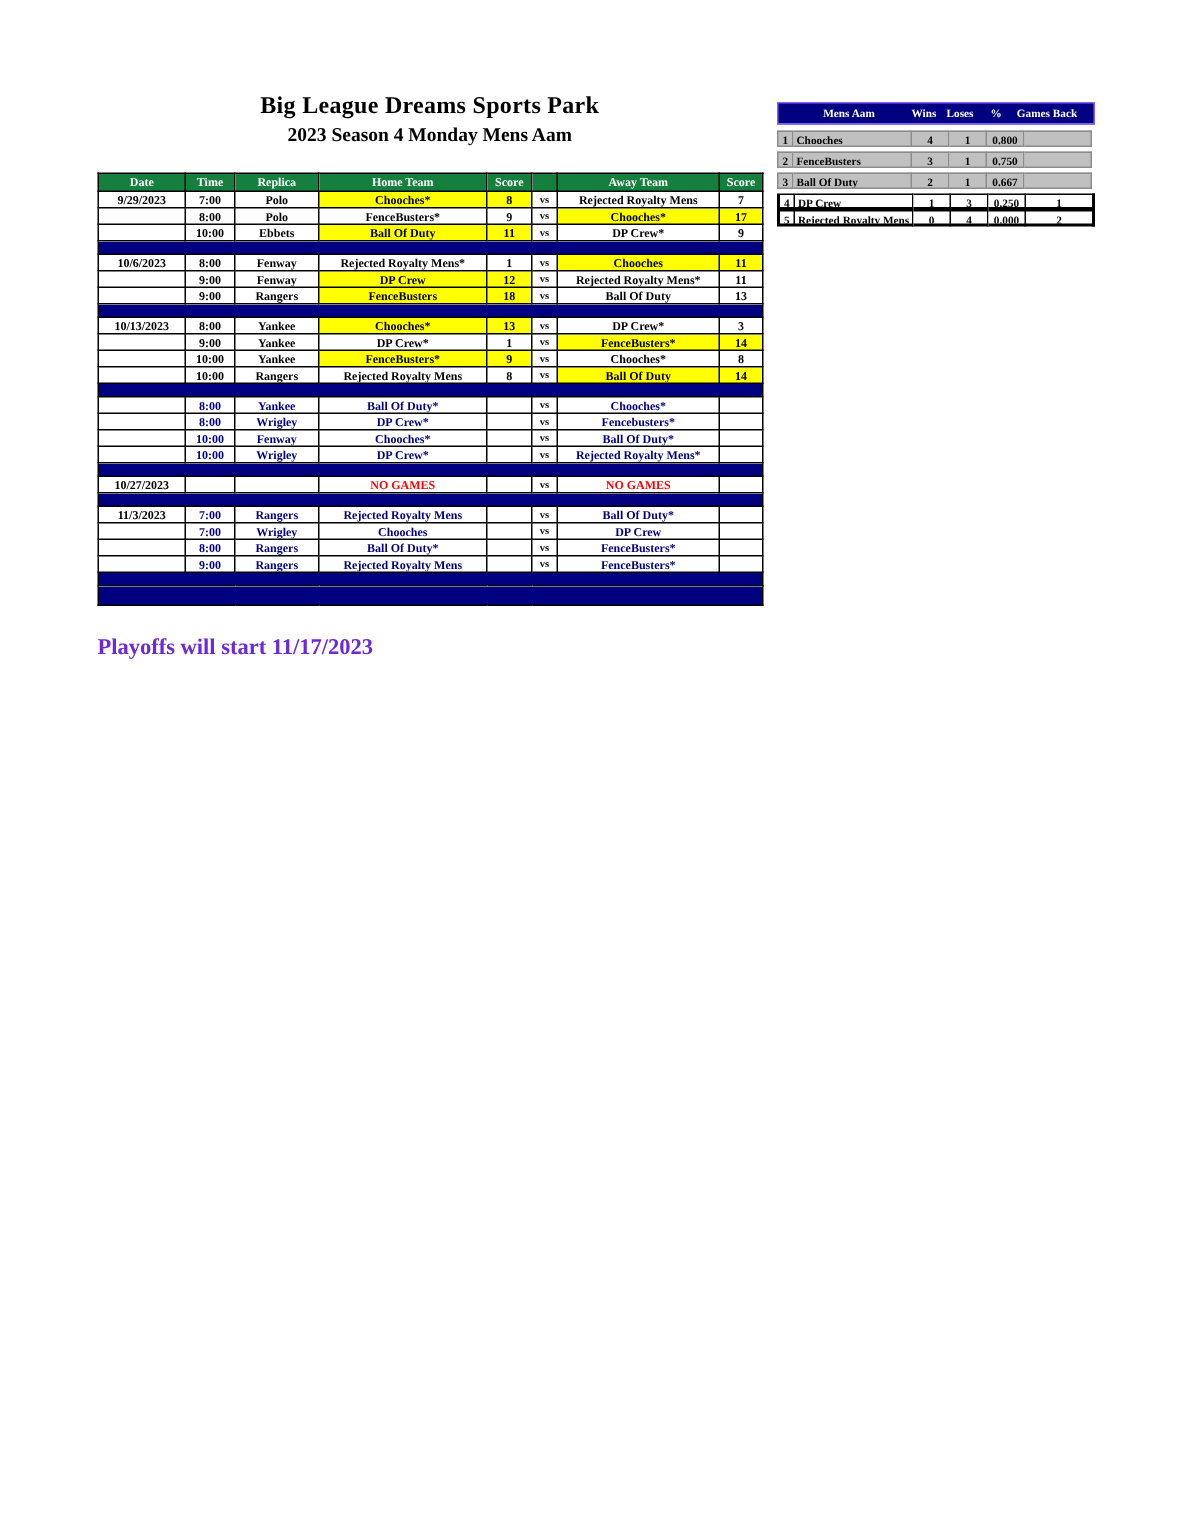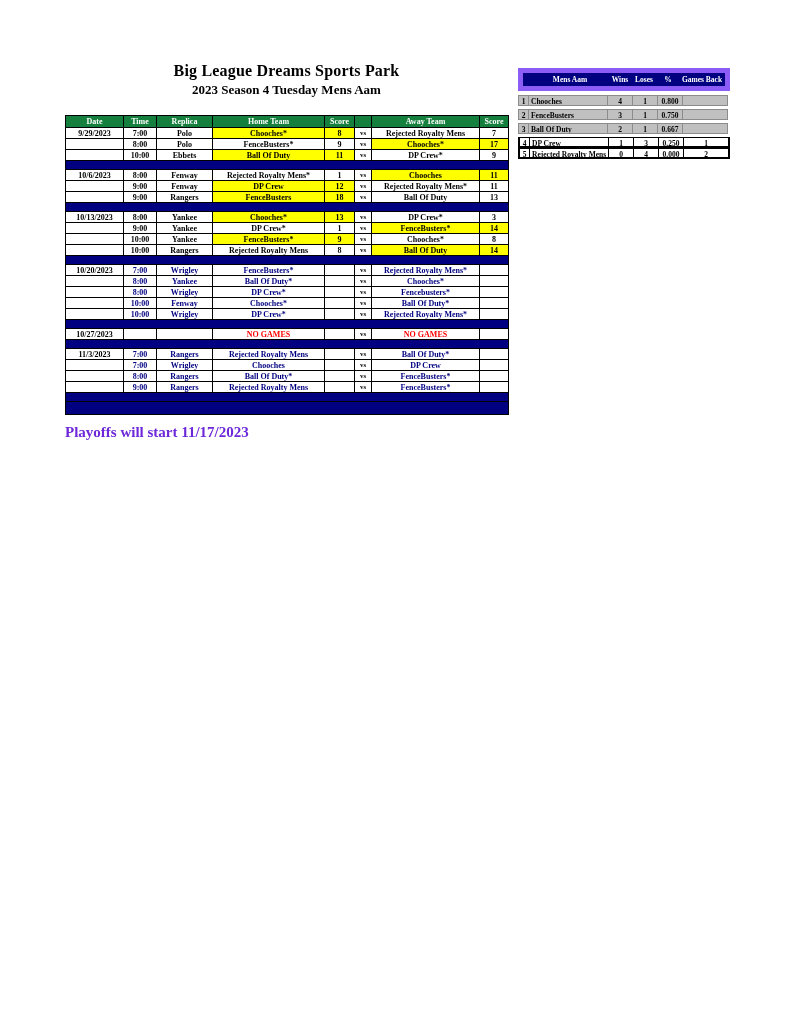--- a/index.html
+++ b/index.html
@@ -32,21 +32,21 @@
   .schedule td.sep { background:#000080; height:8px; }
   .schedule td.sep.tall { height:12px; }
   .schedule td.win { background:#FFFF00; }
   .schedule td.navy { color:#000080; }
   .schedule td.red { color:#FF0000;text-align:center; }
   .schedule td.vs { font-size:7px; }
 
   
   .standings { position:absolute; left:518px; top:68px; font-weight:bold; color:#000; }
   .st-header {
-    display:flex; background:#000080; color:#fff; border:5px solid #8b5cf6;
+    display:flex; background:#000080; color:#fff; border:1px solid #8b5cf6;
     font-size:7.5px; height:13px; line-height:13px; margin-bottom:4px;
   }
   .st-row { display:flex; margin-bottom:3px; font-size:7.5px; height:11px; line-height:11px; }
   .st-row.gray > div { background:#C0C0C0; border:1px solid #8c8c8c; border-left:none; }
   .st-row.gray > div:first-child { border-left:1px solid #8c8c8c; }
   .st-row.white { margin-bottom:0; }
   .st-row.white > div { background:#fff; border:1px solid #000; border-left:none; border-bottom-width:2px; }
   .st-row.white > div:first-child { border-left:2px solid #000; }
   .st-row.white > div:last-child { border-right:2px solid #000; }
   .sc { text-align:center; overflow:hidden; white-space:nowrap; }
@@ -115,21 +115,21 @@
           <div class="sc c-num">0</div>
           <div class="sc c-num">4</div>
           <div class="sc c-num">0.000</div>
           <div class="sc c-gb">2</div>
         </div>
       </div>
   </div>
 
   <div class="head">
     <div class="title">Big League Dreams Sports Park</div>
-    <div class="subtitle">2023 Season 4 Tuesday Mens Aam</div>
+    <div class="subtitle">2023 Season 4 Monday Mens Aam</div>
   </div>
 
   <table class="schedule">
     <colgroup>
       <col class="c-date">
         <col class="c-time">
         <col class="c-replica">
         <col class="c-home">
       <col class="c-score1">
         <col class="c-vs">
@@ -252,30 +252,20 @@
           <td class="">Rejected Royalty Mens</td>
           <td class="">8</td>
           <td class="vs">vs</td>
           <td class="win">Ball Of Duty</td>
           <td class="win">14</td>
         </tr>
         <tr>
           <td colspan="8" class="sep"></td>
         </tr>
         <tr>
-          <td class="">10/20/2023</td>
-          <td class="navy">7:00</td>
-          <td class="navy">Wrigley</td>
-          <td class="navy">FenceBusters*</td>
-          <td class=""></td>
-          <td class="vs">vs</td>
-          <td class="navy">Rejected Royalty Mens*</td>
-          <td class=""></td>
-        </tr>
-        <tr>
           <td class=""></td>
           <td class="navy">8:00</td>
           <td class="navy">Yankee</td>
           <td class="navy">Ball Of Duty*</td>
           <td class=""></td>
           <td class="vs">vs</td>
           <td class="navy">Chooches*</td>
           <td class=""></td>
         </tr>
         <tr>

